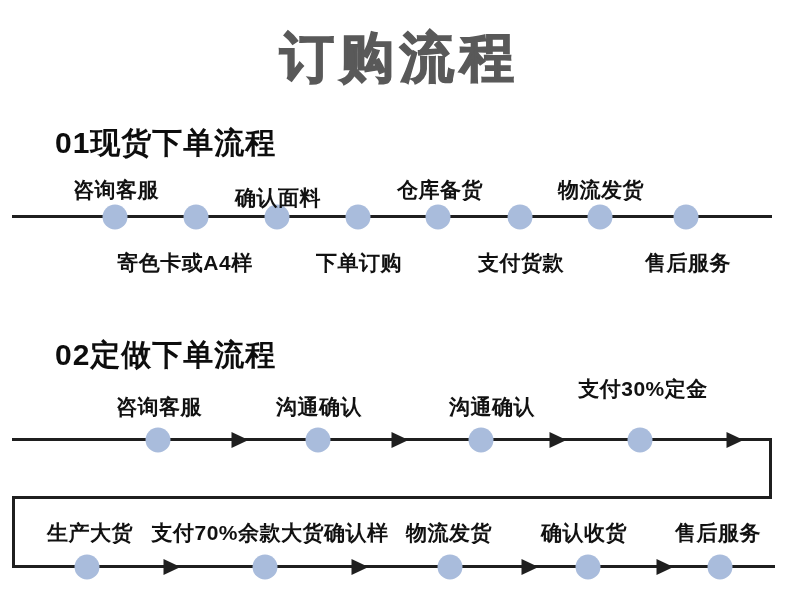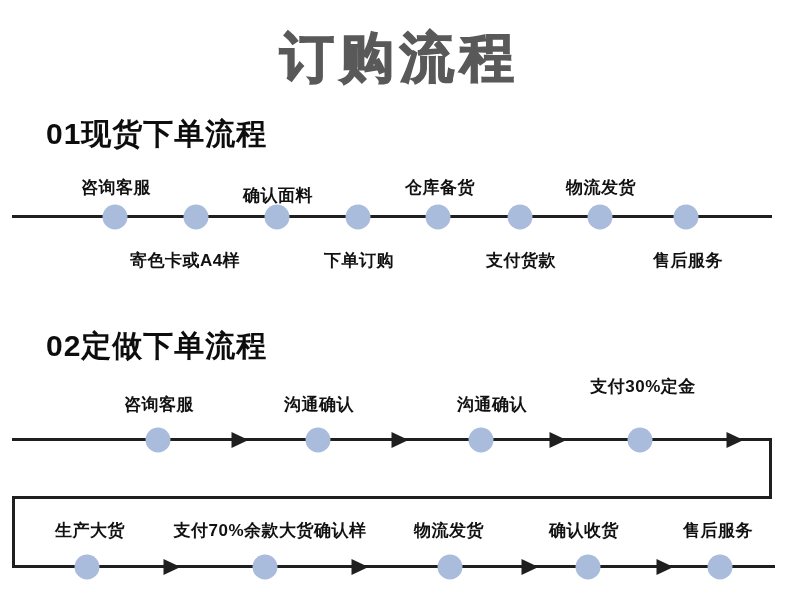--- a/index.html
+++ b/index.html
@@ -18,41 +18,41 @@
     overflow:hidden;
   }
   .page-title{
     position:absolute;top:22px;left:0;width:100%;
     margin:0;text-align:center;
     font-size:54px;font-weight:900;letter-spacing:6px;
     color:var(--color-title);
     -webkit-text-stroke:1.5px var(--color-title);
   }
   .section-header{
-    position:absolute;left:38px;margin:8px;
+    position:absolute;left:38px;margin:17px;
     font-size:30px;font-weight:600;color:#0d0d0d;
     letter-spacing:1px;white-space:nowrap;
   }
   .hline{position:absolute;height:3px;background:var(--color-line);}
   .vline{position:absolute;width:3px;background:var(--color-line);}
   .dot{
     position:absolute;width:25px;height:25px;border-radius:50%;
     background:var(--color-dot);
     transform:translate(-50%,-50%);
   }
   .arrow{
     position:absolute;width:0;height:0;
     border-top:8px solid transparent;
     border-bottom:8px solid transparent;
     border-left:17px solid var(--color-line);
     transform:translate(-50%,-50%);
   }
   .step-label{
     position:absolute;transform:translateX(-50%);
-    font-size:17px;font-weight:700;color:var(--color-label);
+    font-size:21px;font-weight:700;color:var(--color-label);
     white-space:nowrap;letter-spacing:0.5px;
   }
 </style>
 </head>
 <body>
 
 <div class="canvas">
 
   <h1 class="page-title">订购流程</h1>
 

